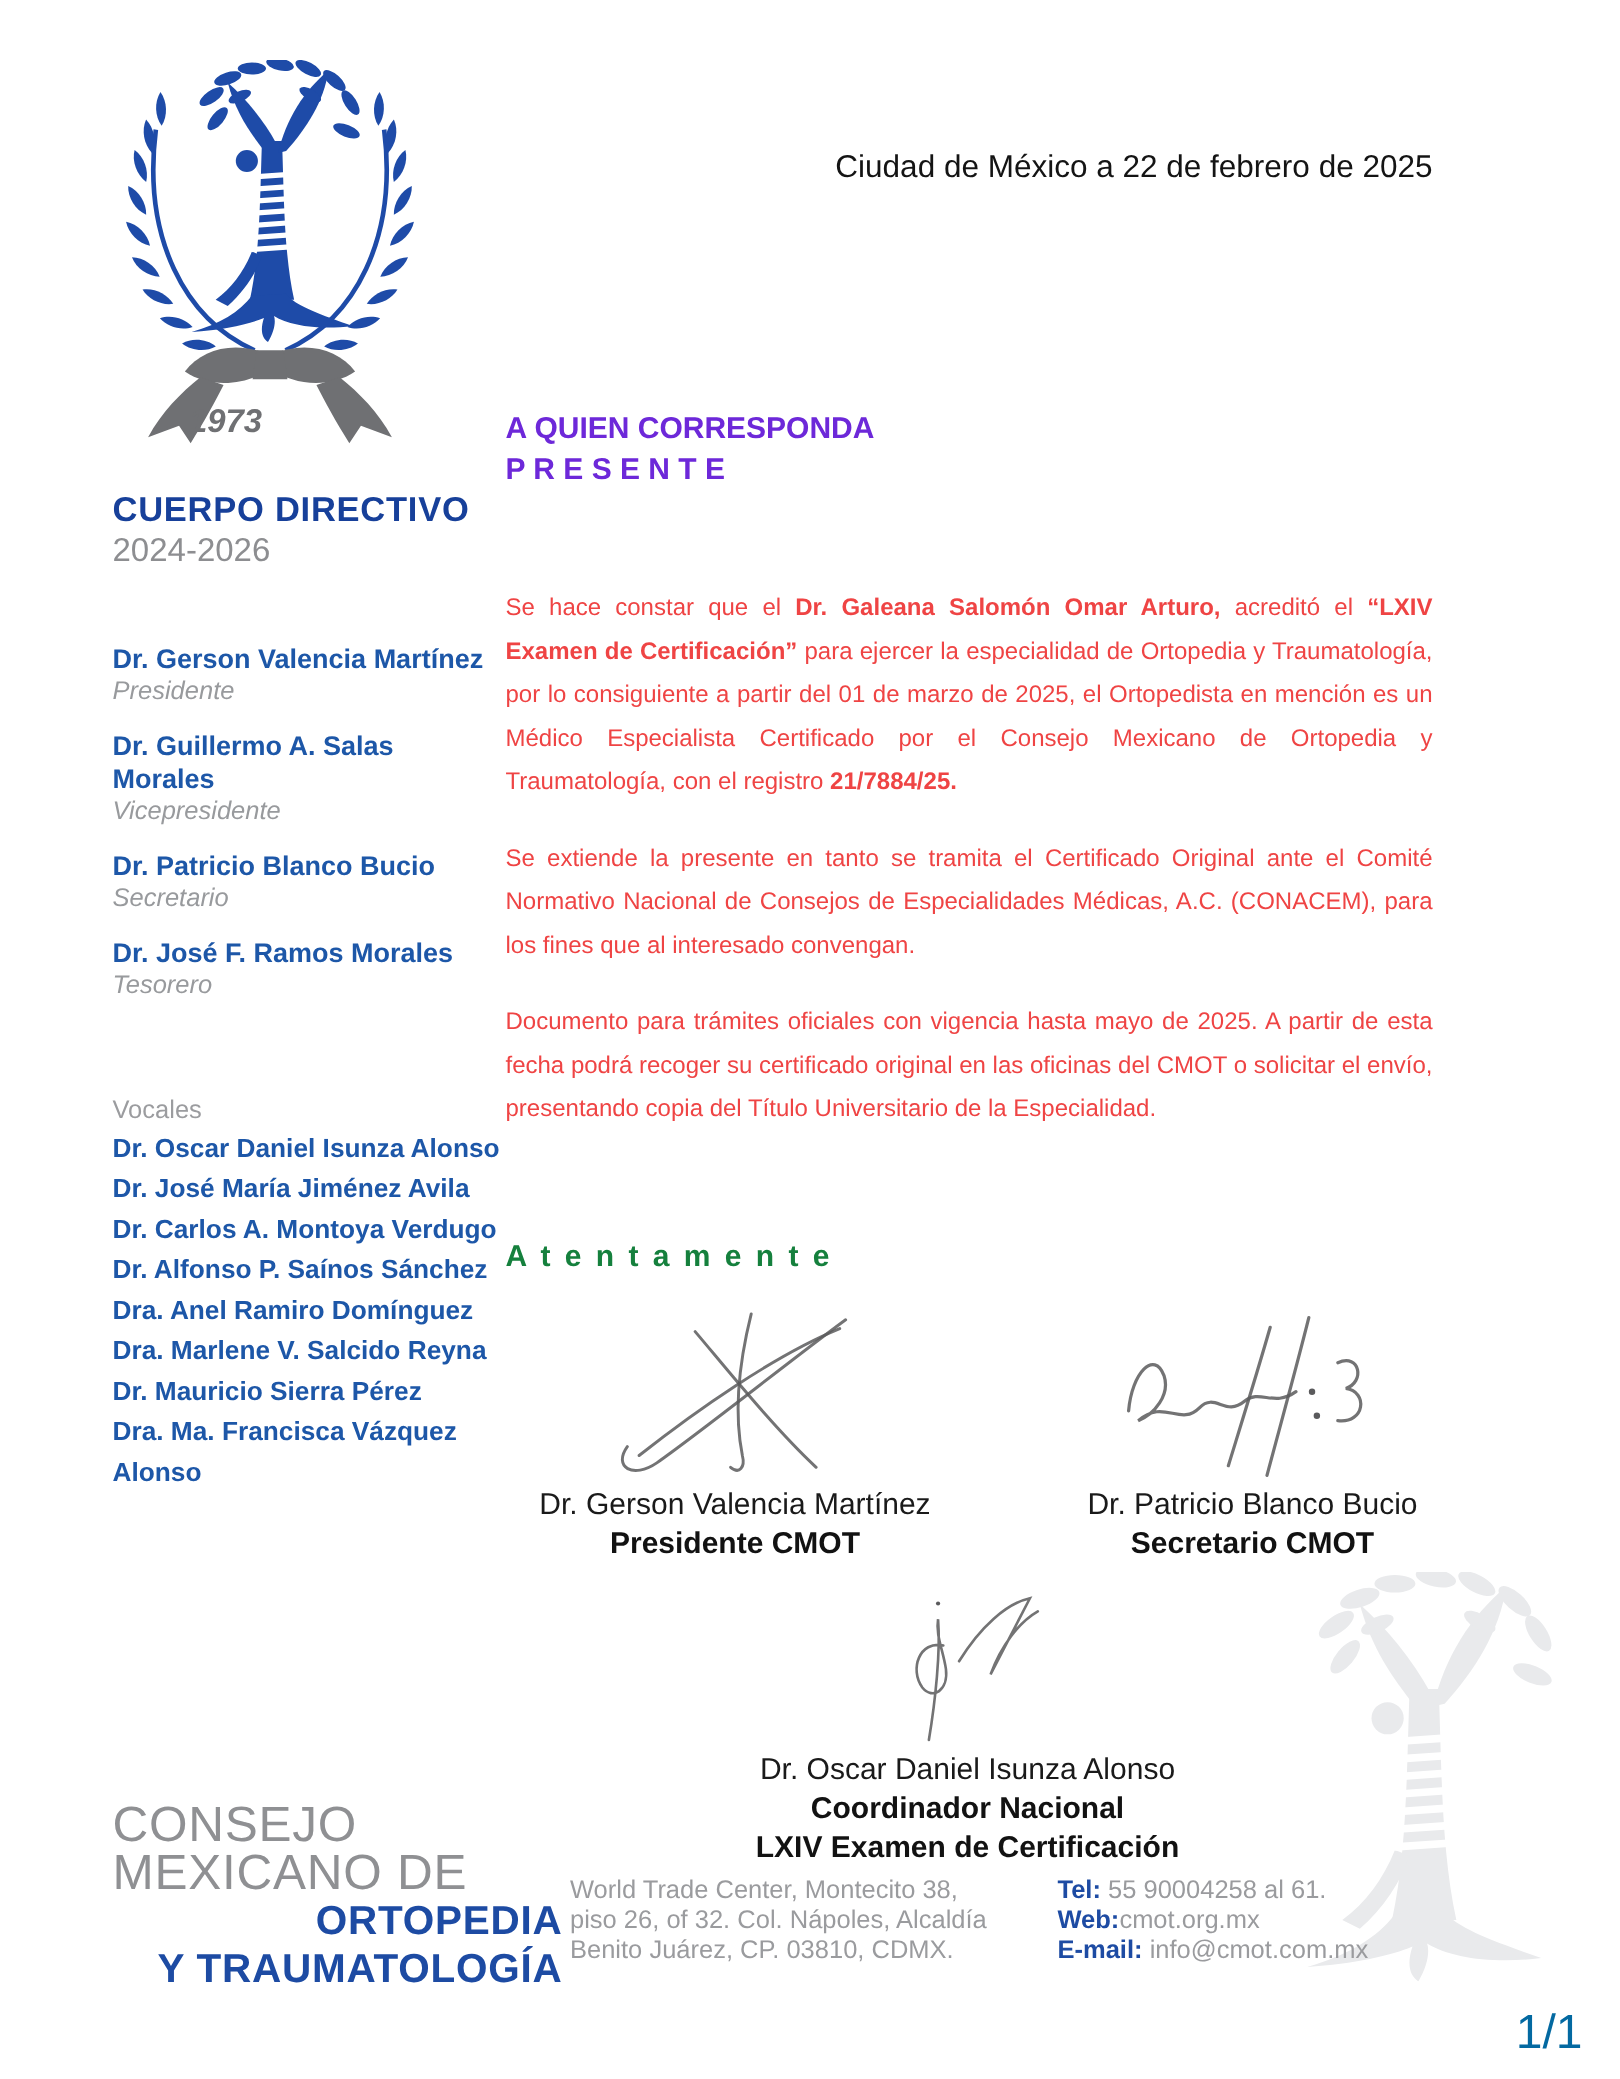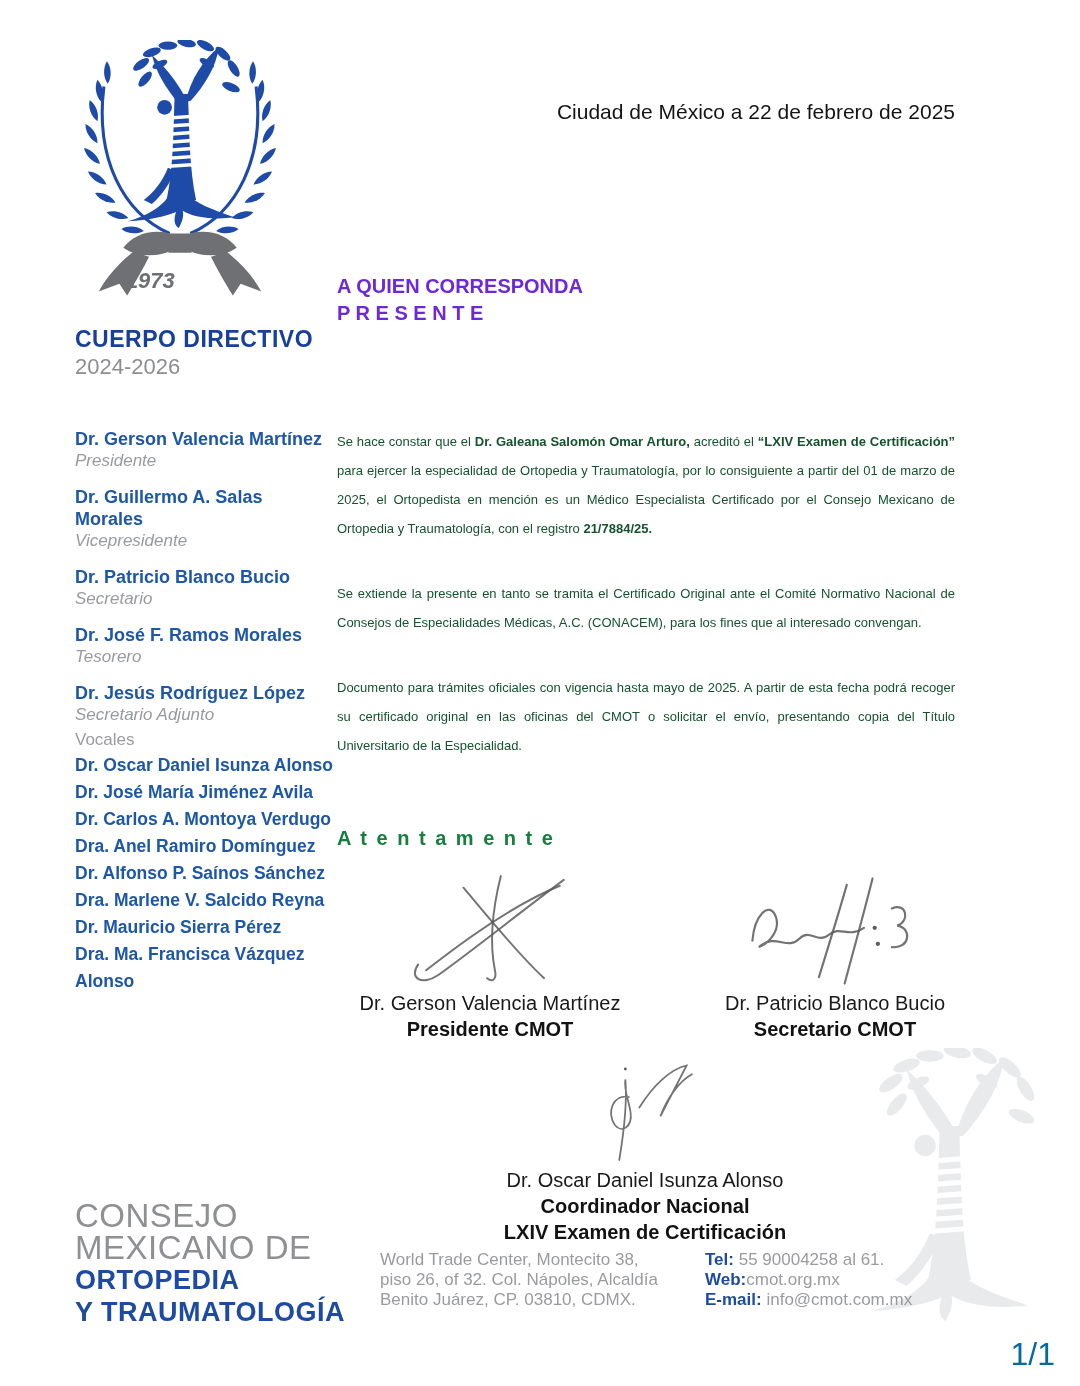--- a/index.html
+++ b/index.html
@@ -38,43 +38,43 @@
   .officer-name { font-size: 18px; font-weight: bold; color: #1d57a8; line-height: 22px; }
   .officer-role { font-size: 17px; color: #989a9d; line-height: 21px; font-style: italic; }
   .vocales-label { left: 75px; top: 730px; width: 250px; font-size: 17px; color: #9b9c9f; }
   .vocales { left: 75px; top: 752px; width: 260px; }
   .vocal-name { font-size: 17.5px; font-weight: bold; color: #1d57a8; line-height: 27px; }
 
   
   .recipient { left: 337px; top: 273px; width: 618px; font-size: 20px; font-weight: bold; color: #6d28d9; line-height: 27px; }
   .body-col { left: 337px; top: 391px; width: 618px; }
   .body-col p {
-    font-size: 13px; line-height: 29px; text-align: justify;
-    color: #14532d; margin-bottom: 22px; margin-top: 36px;
+    font-size: 16px; line-height: 29px; text-align: justify;
+    color: #ef4444; margin-bottom: 22px;
   }
   .b { font-weight: bold; }
 
   .attentively {
     left: 337px; top: 827px; width: 618px; text-align: left;
     font-size: 20px; font-weight: bold; letter-spacing: 2px; color: #15803d;
   }
 
   
   .sig-block { text-align: center; }
   .sig-left  { left: 340px; top: 872px; width: 300px; }
   .sig-right { left: 695px; top: 872px; width: 280px; }
   .sig-center{ left: 460px; top: 1062px; width: 370px; }
   .sig-art { display: block; margin: 0 auto; }
   .sig-name { font-size: 20px; color: #1a1a1a; line-height: 26px; }
   .sig-role { font-size: 20px; font-weight: bold; color: #121212; line-height: 26px; }
 
   
   .org-wordmark { left: 75px; top: 1200px; width: 300px; line-height: 32px; }
   .org-gray { font-size: 33px; color: #8f9093; letter-spacing: 0.5px; }
-  .org-blue { font-size: 27px; color: #1d4ba3; font-weight: bold; letter-spacing: 0.5px; }
+  .org-blue { font-size: 27px; color: #1d4ba3; font-weight: bold; letter-spacing: 0.5px; text-align: right; }
   .address { left: 380px; top: 1250px; width: 310px; font-size: 17px; color: #9a9b9e; line-height: 20px; }
   .contact { left: 705px; top: 1250px; width: 260px; font-size: 17px; line-height: 20px; }
   .contact-label { font-weight: bold; color: #1d4ba3; }
   .contact-value { color: #9a9b9e; }
   .page-indicator { left: 955px; top: 1336px; width: 100px; font-size: 32px; color: #0369a1; text-align: right; }
 
   .watermark { left: 850px; top: 1048px; color: #e9eaec; z-index: 0; }
   .content-layer { position: absolute; inset: 0; z-index: 1; }
   .watermark-layer { position: absolute; inset: 0; z-index: 0; }
   .sig-stroke { stroke: #5a5a5c; stroke-width: 2; fill: none; stroke-linecap: round; opacity: 0.85; }
@@ -189,33 +189,29 @@
         <div class="officer-role">Vicepresidente</div>
       </div>
       <div class="officer">
         <div class="officer-name">Dr. Patricio Blanco Bucio</div>
         <div class="officer-role">Secretario</div>
       </div>
       <div class="officer">
         <div class="officer-name">Dr. José F. Ramos Morales</div>
         <div class="officer-role">Tesorero</div>
       </div>
-      <div class="officer">
-        <div class="officer-name">Dr. Jesús Rodríguez López</div>
-        <div class="officer-role">Secretario Adjunto</div>
-      </div>
     </div>
 
     <div class="abs vocales-label">Vocales</div>
     <div class="abs vocales">
       <div class="vocal-name">Dr. Oscar Daniel Isunza Alonso</div>
       <div class="vocal-name">Dr. José María Jiménez Avila</div>
       <div class="vocal-name">Dr. Carlos A. Montoya Verdugo</div>
+      <div class="vocal-name">Dr. Alfonso P. Saínos Sánchez</div>
       <div class="vocal-name">Dra. Anel Ramiro Domínguez</div>
-      <div class="vocal-name">Dr. Alfonso P. Saínos Sánchez</div>
       <div class="vocal-name">Dra. Marlene V. Salcido Reyna</div>
       <div class="vocal-name">Dr. Mauricio Sierra Pérez</div>
       <div class="vocal-name">Dra. Ma. Francisca Vázquez Alonso</div>
     </div>
 
     <div class="abs recipient">
       <div>A QUIEN CORRESPONDA</div>
       <div>P R E S E N T E</div>
     </div>
 

